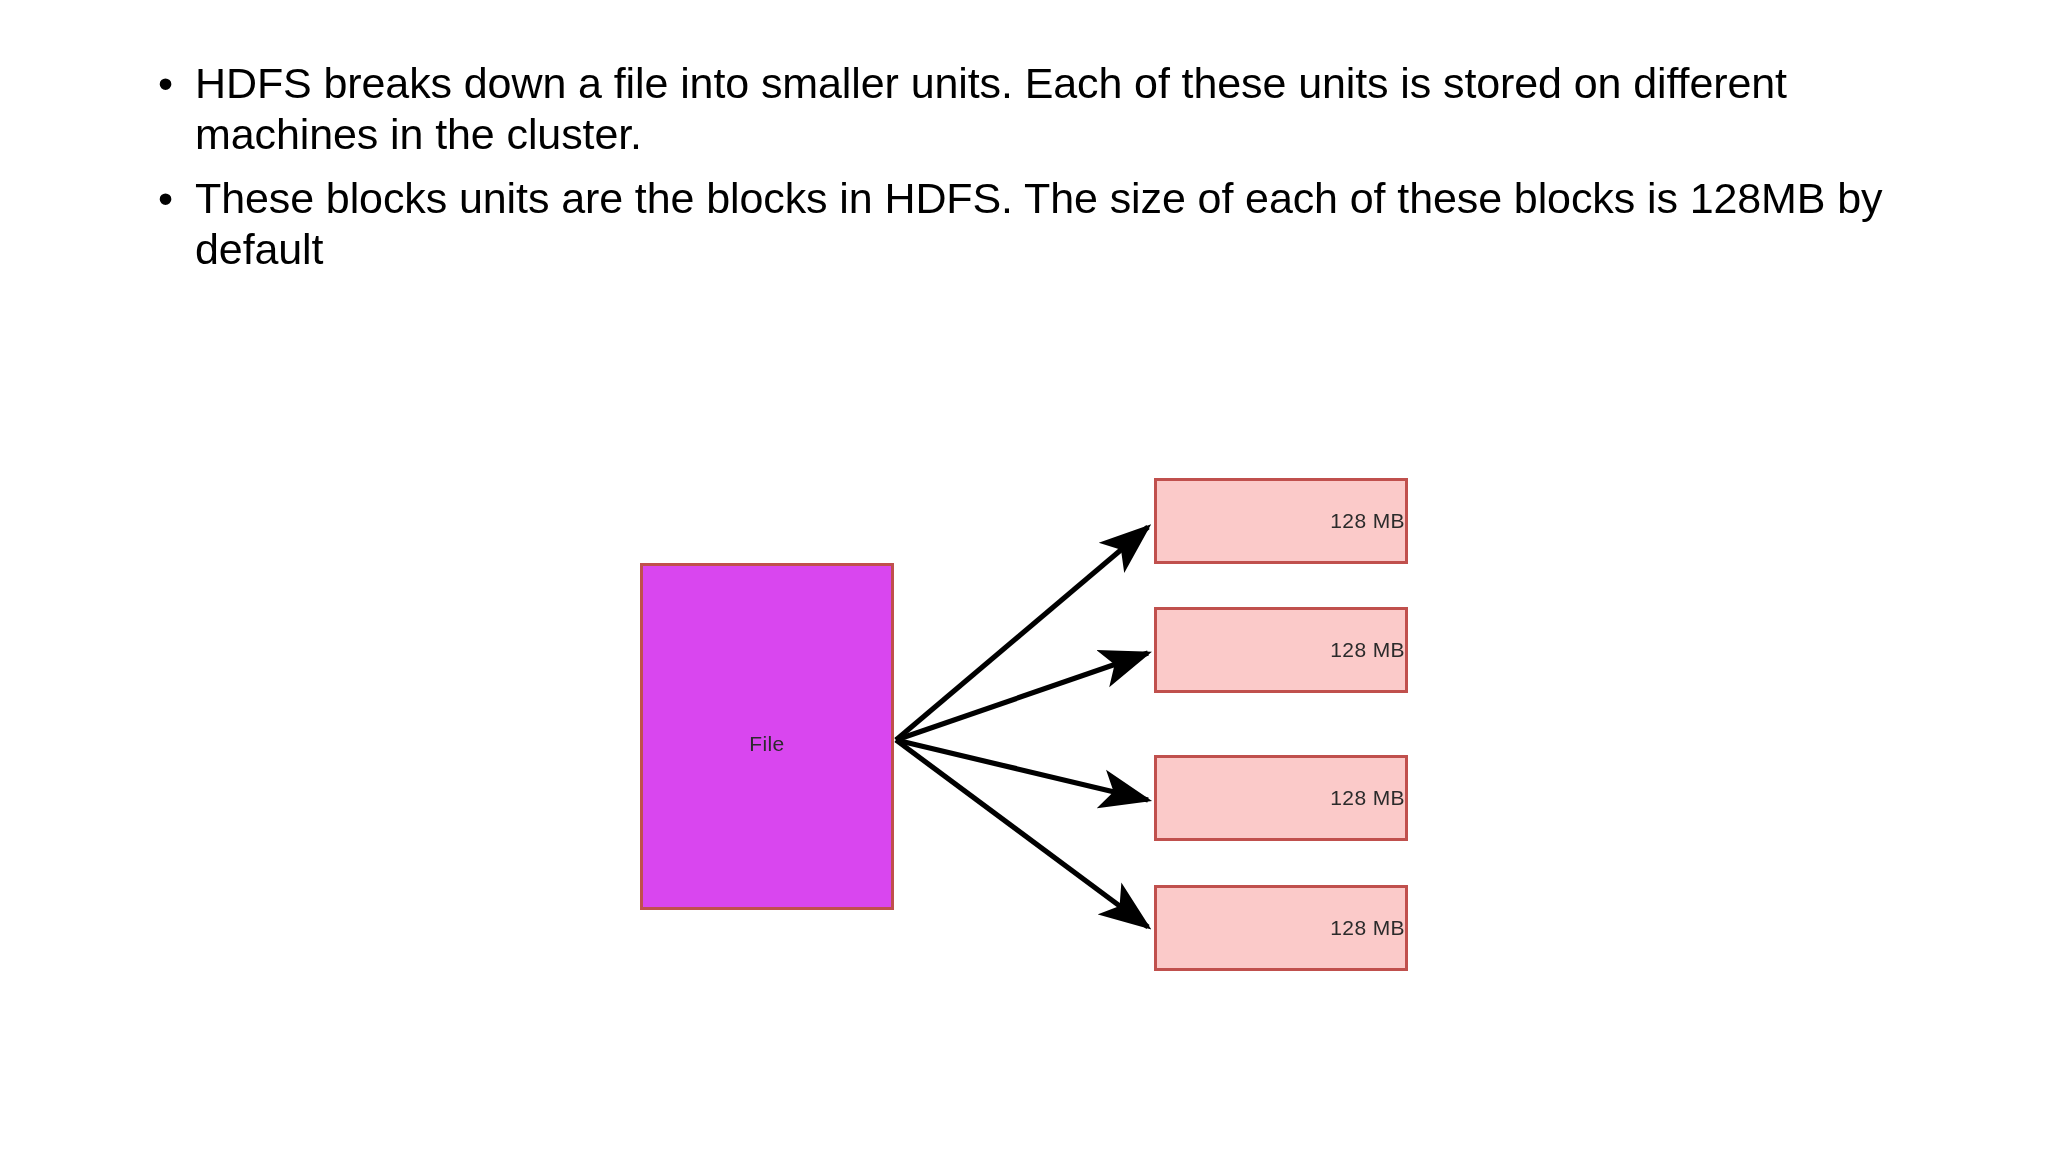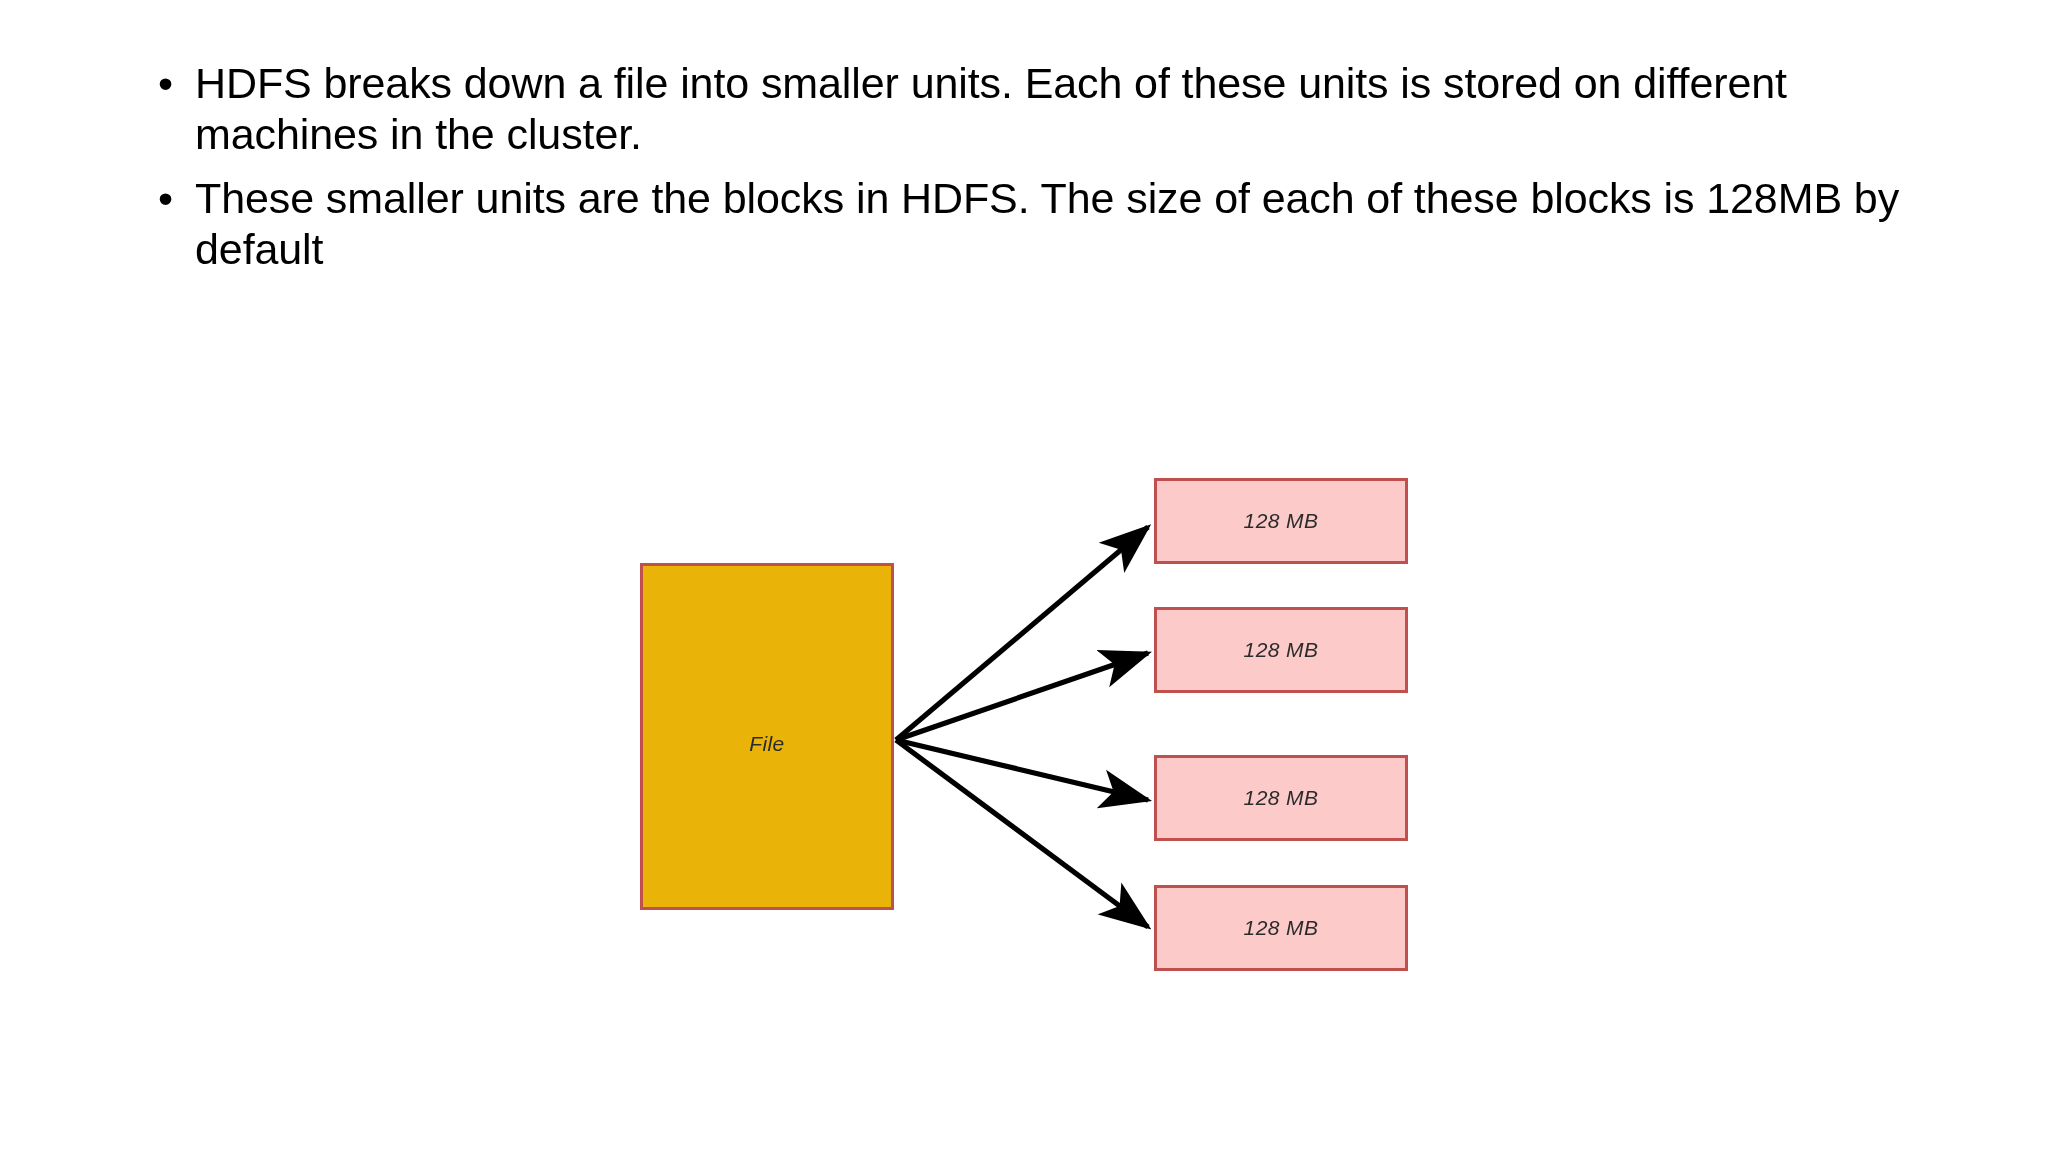--- a/index.html
+++ b/index.html
@@ -58,26 +58,25 @@
     left: 0;
     top: 0;
     width: 2048px;
     height: 1152px;
   }
   .node-box {
     position: absolute;
     box-sizing: border-box;
     display: flex;
     align-items: center;
-    justify-content: center;
+    justify-content: flex-end;
     font-family: "Liberation Sans", sans-serif;
     font-size: 21px;
     color: #2b2b2b;
     letter-spacing: 0.4px;
-    font-style: italic;
   }
   .file-box {
     left: 640px;
     top: 563px;
     width: 254px;
     height: 347px;
   }
   .file-label {
     position: absolute;
     left: 0;
@@ -104,40 +103,40 @@
 
   <div class="bullet-list">
 
     <div class="bullet-item">
       <span class="bullet-marker">•</span>
       <span class="bullet-text"><span>HDFS breaks down a file into smaller units. Each of these units is stored on different machines in the cluster.</span></span>
     </div>
 
     <div class="bullet-item">
       <span class="bullet-marker">•</span>
-      <span class="bullet-text"><span>These smaller units are the </span><span class="bold">blocks</span><span> in HDFS. The size of each of these blocks is 128MB by default</span></span>
+      <span class="bullet-text"><span>These blocks units are the </span><span class="bold">blocks</span><span> in HDFS. The size of each of these blocks is 128MB by default</span></span>
     </div>
 
   </div>
 
   <div class="diagram">
 
     <svg class="diag-svg" viewBox="0 0 2048 1152">
       <defs>
         <marker id="arrowhead" markerWidth="10" markerHeight="8" refX="9.2" refY="4" orient="auto" markerUnits="strokeWidth">
           <path d="M0,0.2 L10,4 L0,7.8 L2.4,4 Z" fill="#000000"></path>
         </marker>
       </defs>
       <line x1="896" y1="740" x2="1148" y2="527" stroke="#000000" stroke-width="5.2" marker-end="url(#arrowhead)"></line>
       <line x1="896" y1="740" x2="1148" y2="653" stroke="#000000" stroke-width="5.2" marker-end="url(#arrowhead)"></line>
       <line x1="896" y1="740" x2="1148" y2="800" stroke="#000000" stroke-width="5.2" marker-end="url(#arrowhead)"></line>
       <line x1="896" y1="740" x2="1148" y2="927" stroke="#000000" stroke-width="5.2" marker-end="url(#arrowhead)"></line>
     </svg>
 
-    <div class="node-box file-box" id="node-file" style="background: #eab308; border: 3px solid rgb(192, 80, 77); color: rgb(43, 43, 43); left: 640px; top: 563px; width: 254px; height: 347px;">
+    <div class="node-box file-box" id="node-file" style="background: #d946ef; border: 3px solid rgb(192, 80, 77); color: rgb(43, 43, 43); left: 640px; top: 563px; width: 254px; height: 347px;">
       <span class="file-label">File</span>
     </div>
 
     <div class="node-box block-box block-1" style="background: rgb(251, 202, 201); border: 3px solid rgb(192, 80, 77); color: rgb(43, 43, 43); left: 1154px; top: 478px; width: 254px; height: 86px;">
       <span>128 MB</span>
     </div>
     <div class="node-box block-box block-2" style="background: rgb(251, 202, 201); border: 3px solid rgb(192, 80, 77); color: rgb(43, 43, 43); left: 1154px; top: 607px; width: 254px; height: 86px;">
       <span>128 MB</span>
     </div>
     <div class="node-box block-box block-3" style="background: rgb(251, 202, 201); border: 3px solid rgb(192, 80, 77); color: rgb(43, 43, 43); left: 1154px; top: 755px; width: 254px; height: 86px;">

